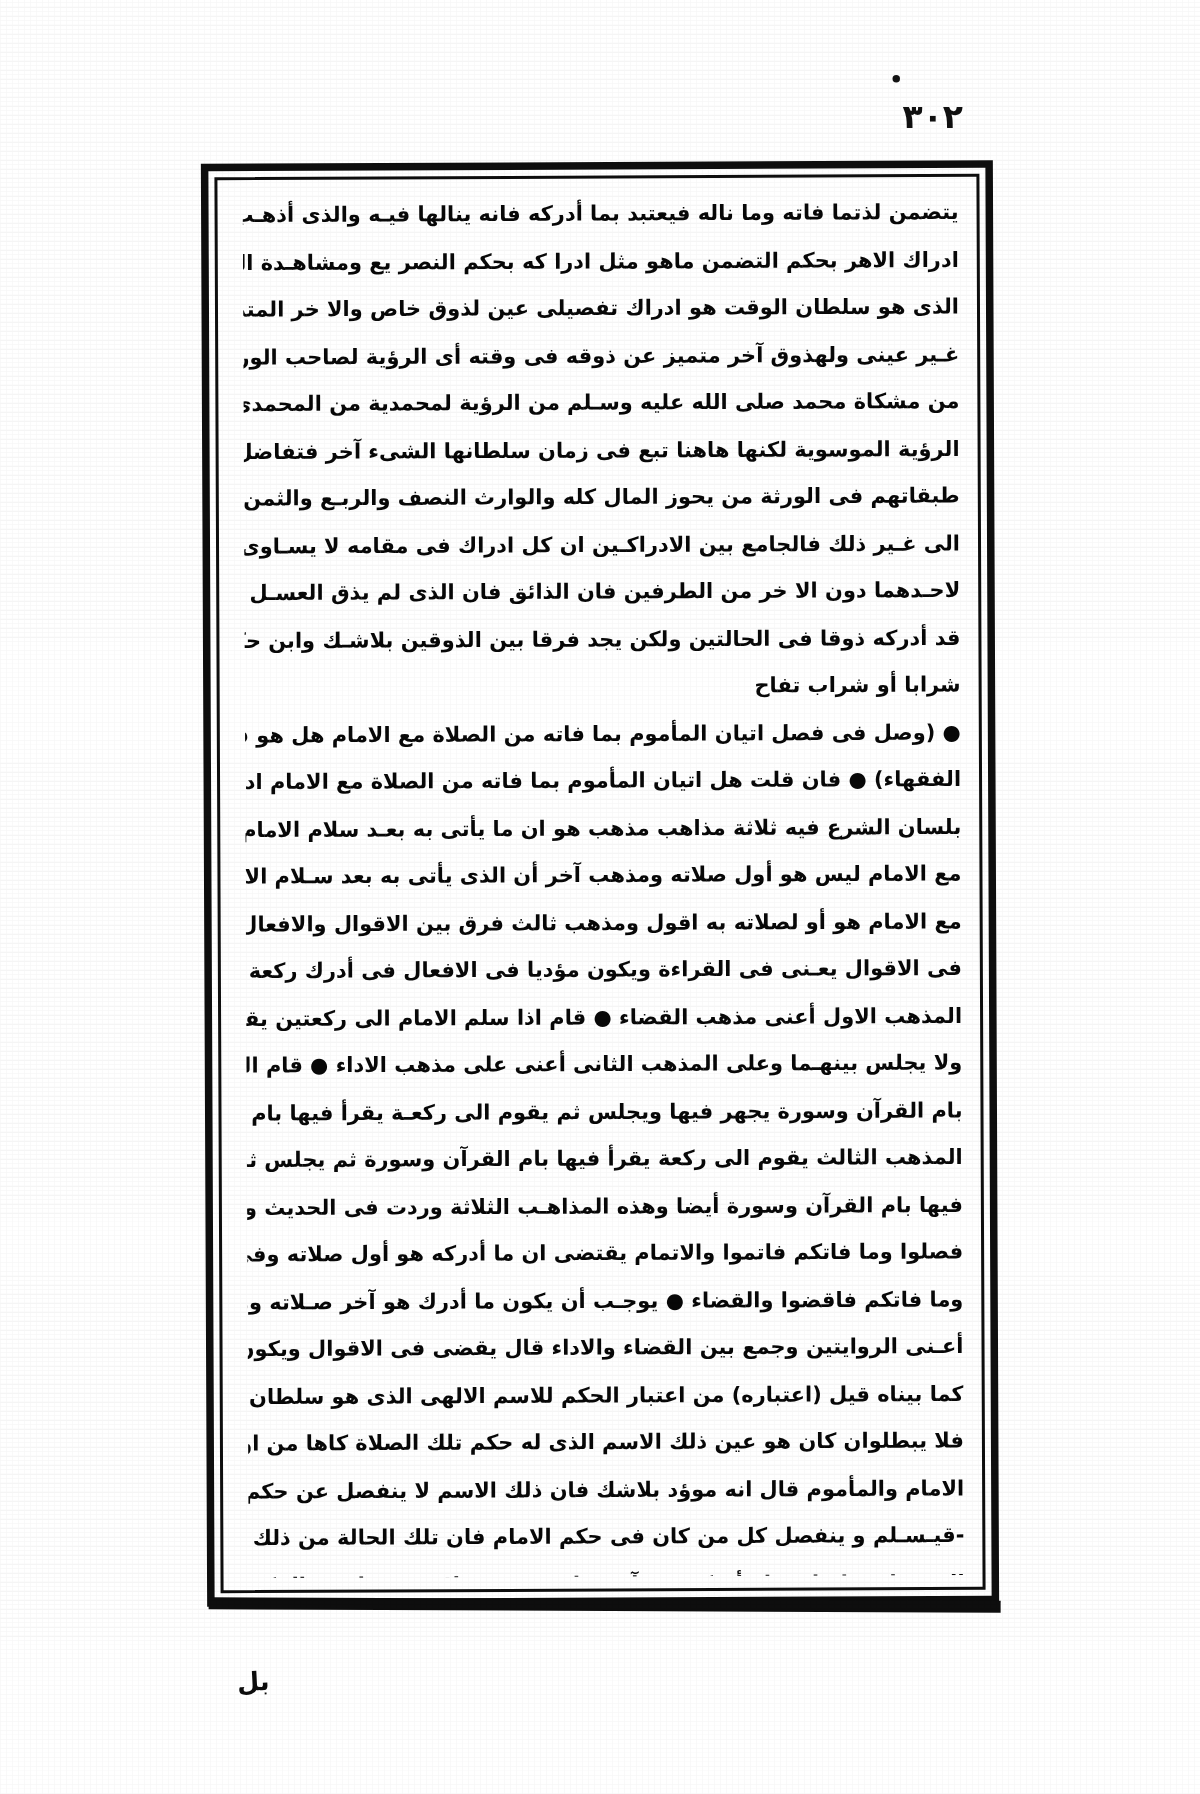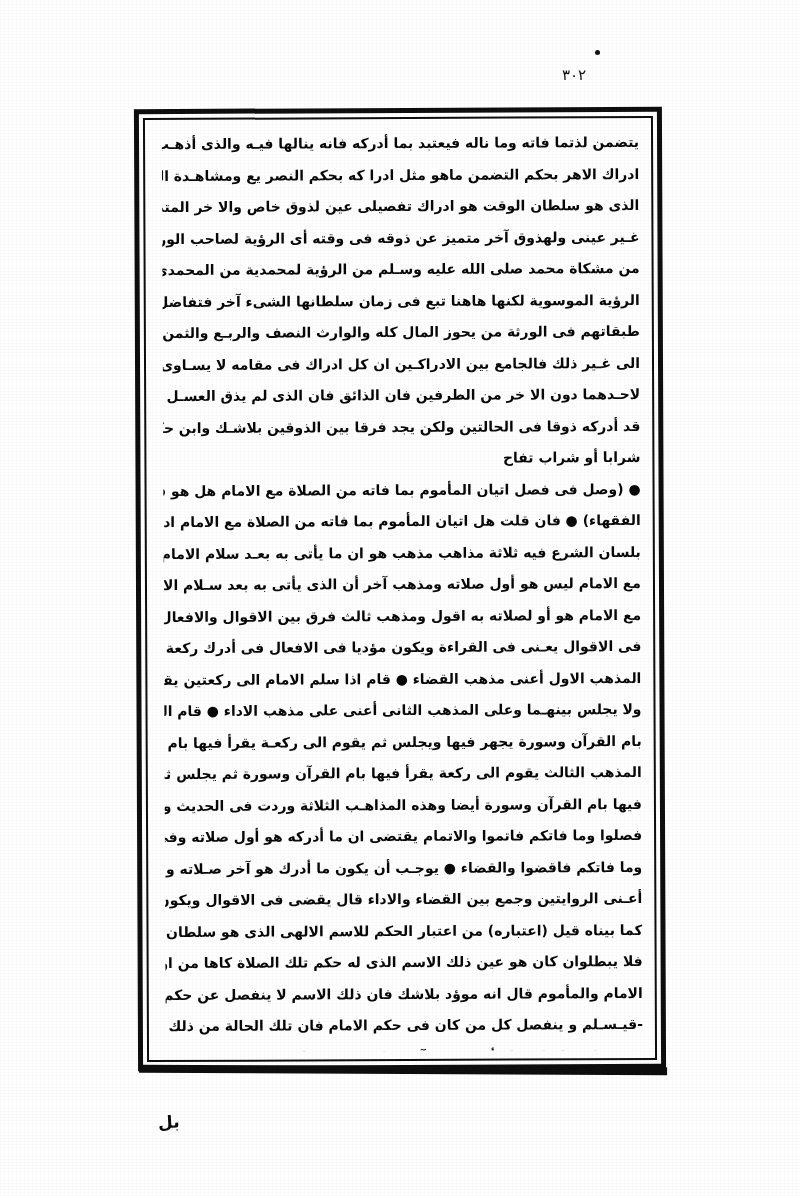--- a/index.html
+++ b/index.html
@@ -29,24 +29,24 @@
     left: 595px;
     top: 50px;
   }
 
   
   .folio-number {
     position: absolute;
     top: 68px;
     left: 562px;
     width: 80px;
-    text-align: left;
-    font-family: "DejaVu Sans", "Liberation Sans", sans-serif;
-    font-size: 15px;
-    font-weight: 400;
+    text-align: right;
+    font-family: "DejaVu Sans", "Liberation Sans", sans-serif;
+    font-size: 22px;
+    font-weight: 700;
     color: #101010;
     letter-spacing: 1px;
     direction: rtl;
     line-height: 1;
   }
 
   
   .frame-outer {
     position: absolute;
     left: 136px;

